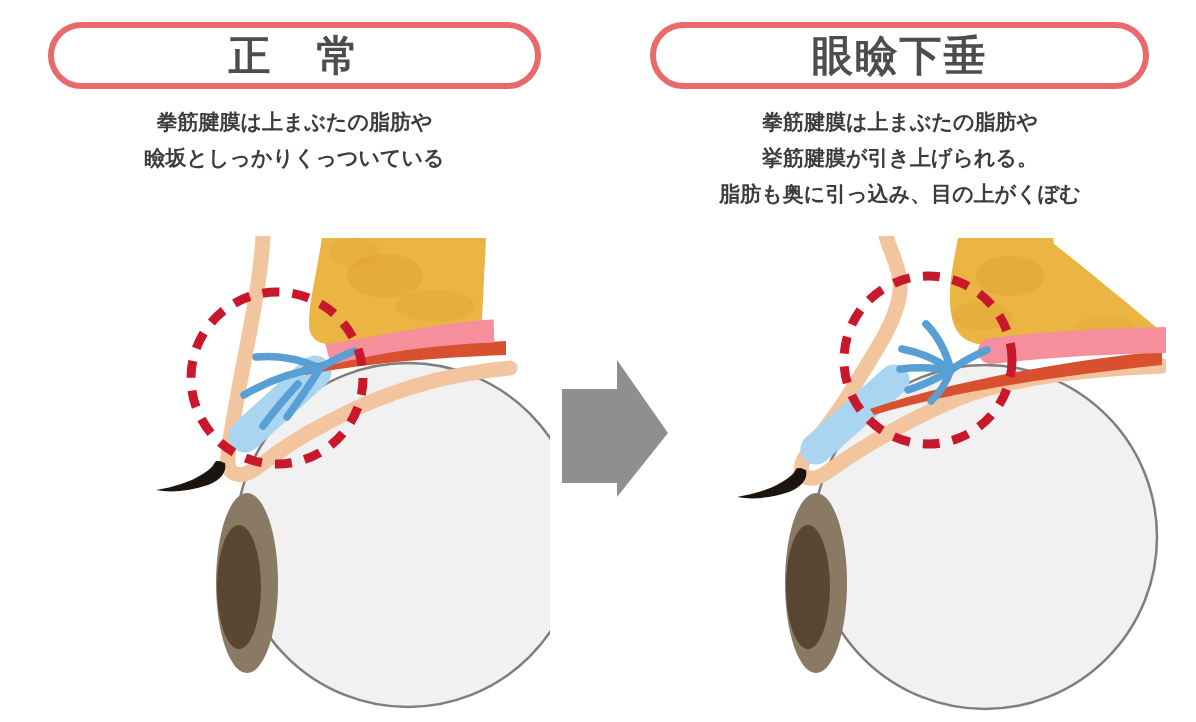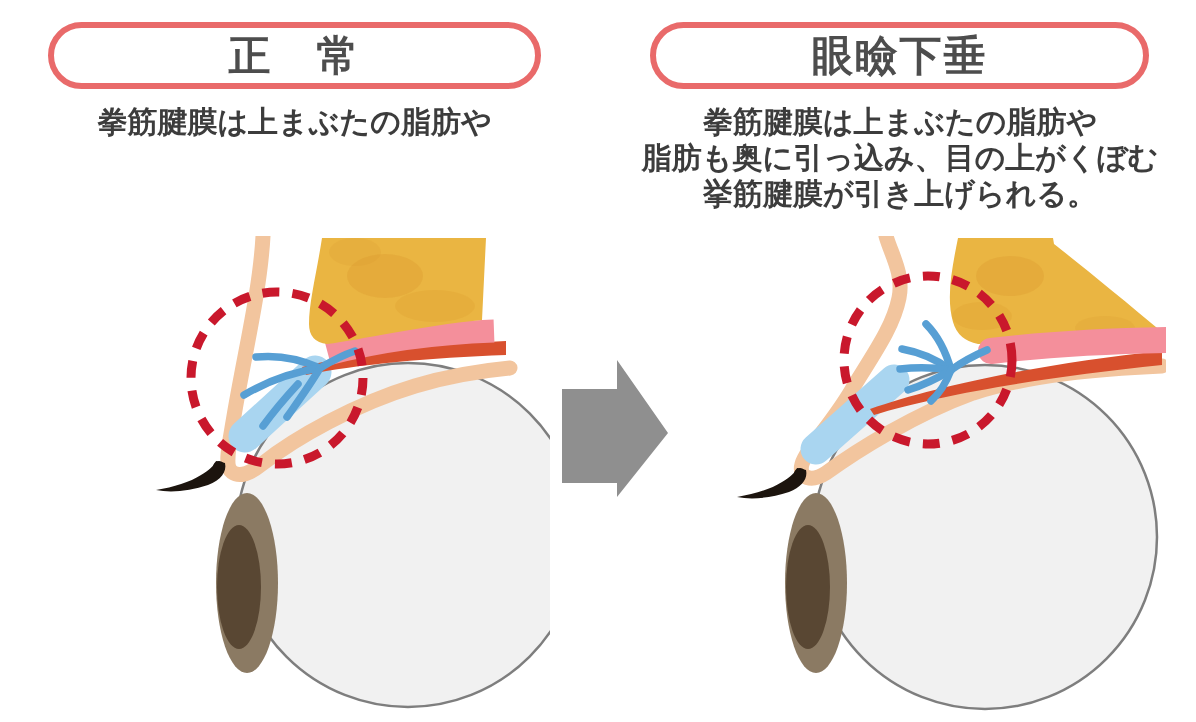--- a/index.html
+++ b/index.html
@@ -12,21 +12,21 @@
     border:6px solid var(--pill-border);border-radius:40px;
     display:flex;align-items:center;justify-content:center;box-sizing:border-box;
   }
   .pill-left{left:48px;width:493px;}
   .pill-right{left:650px;width:499px;}
   .pill .t{
     font-size:42px;font-weight:bold;color:var(--title-text);letter-spacing:2px;white-space:pre;
   }
   .desc{
     position:absolute;top:104px;text-align:center;font-weight:bold;
-    color:var(--desc-text);font-size:30px;line-height:36px;white-space:nowrap;
+    color:var(--desc-text);font-size:21px;line-height:36px;white-space:nowrap;
   }
   .desc-left{left:28px;width:533px;}
   .desc-right{left:630px;width:540px;}
   .diag{position:absolute;}
   .diag-left{left:130px;top:236px;}
   .diag-right{left:710px;top:236px;}
   .arrow-wrap{position:absolute;left:556px;top:355px;}
 </style>
 </head>
 <body>
@@ -36,26 +36,27 @@
   <div class="pill pill-right">
     <span class="t">眼瞼下垂</span>
   </div>
 
   <div class="pill pill-left">
     <span class="t">正　常</span>
   </div>
 
   <div class="desc desc-left">
     <div>拳筋腱膜は上まぶたの脂肪や</div>
+    <div>瞼坂としっかりくっついている</div>
   </div>
 
   <div class="desc desc-right">
     <div>拳筋腱膜は上まぶたの脂肪や</div>
+    <div>挙筋腱膜が引き上げられる。</div>
     <div>脂肪も奥に引っ込み、目の上がくぼむ</div>
-    <div>挙筋腱膜が引き上げられる。</div>
   </div>
 
   <div class="arrow-wrap">
     <svg width="120" height="150" viewBox="0 0 120 150">
       <polygon points="6,34 61,34 61,5 112,78 61,142 61,128 6,128" style="fill:var(--arrow-gray)"></polygon>
     </svg>
   </div>
 
   <svg class="diag diag-left" width="420" height="484" viewBox="0 0 420 484" aria-label="normal-eyelid-cross-section">
 

